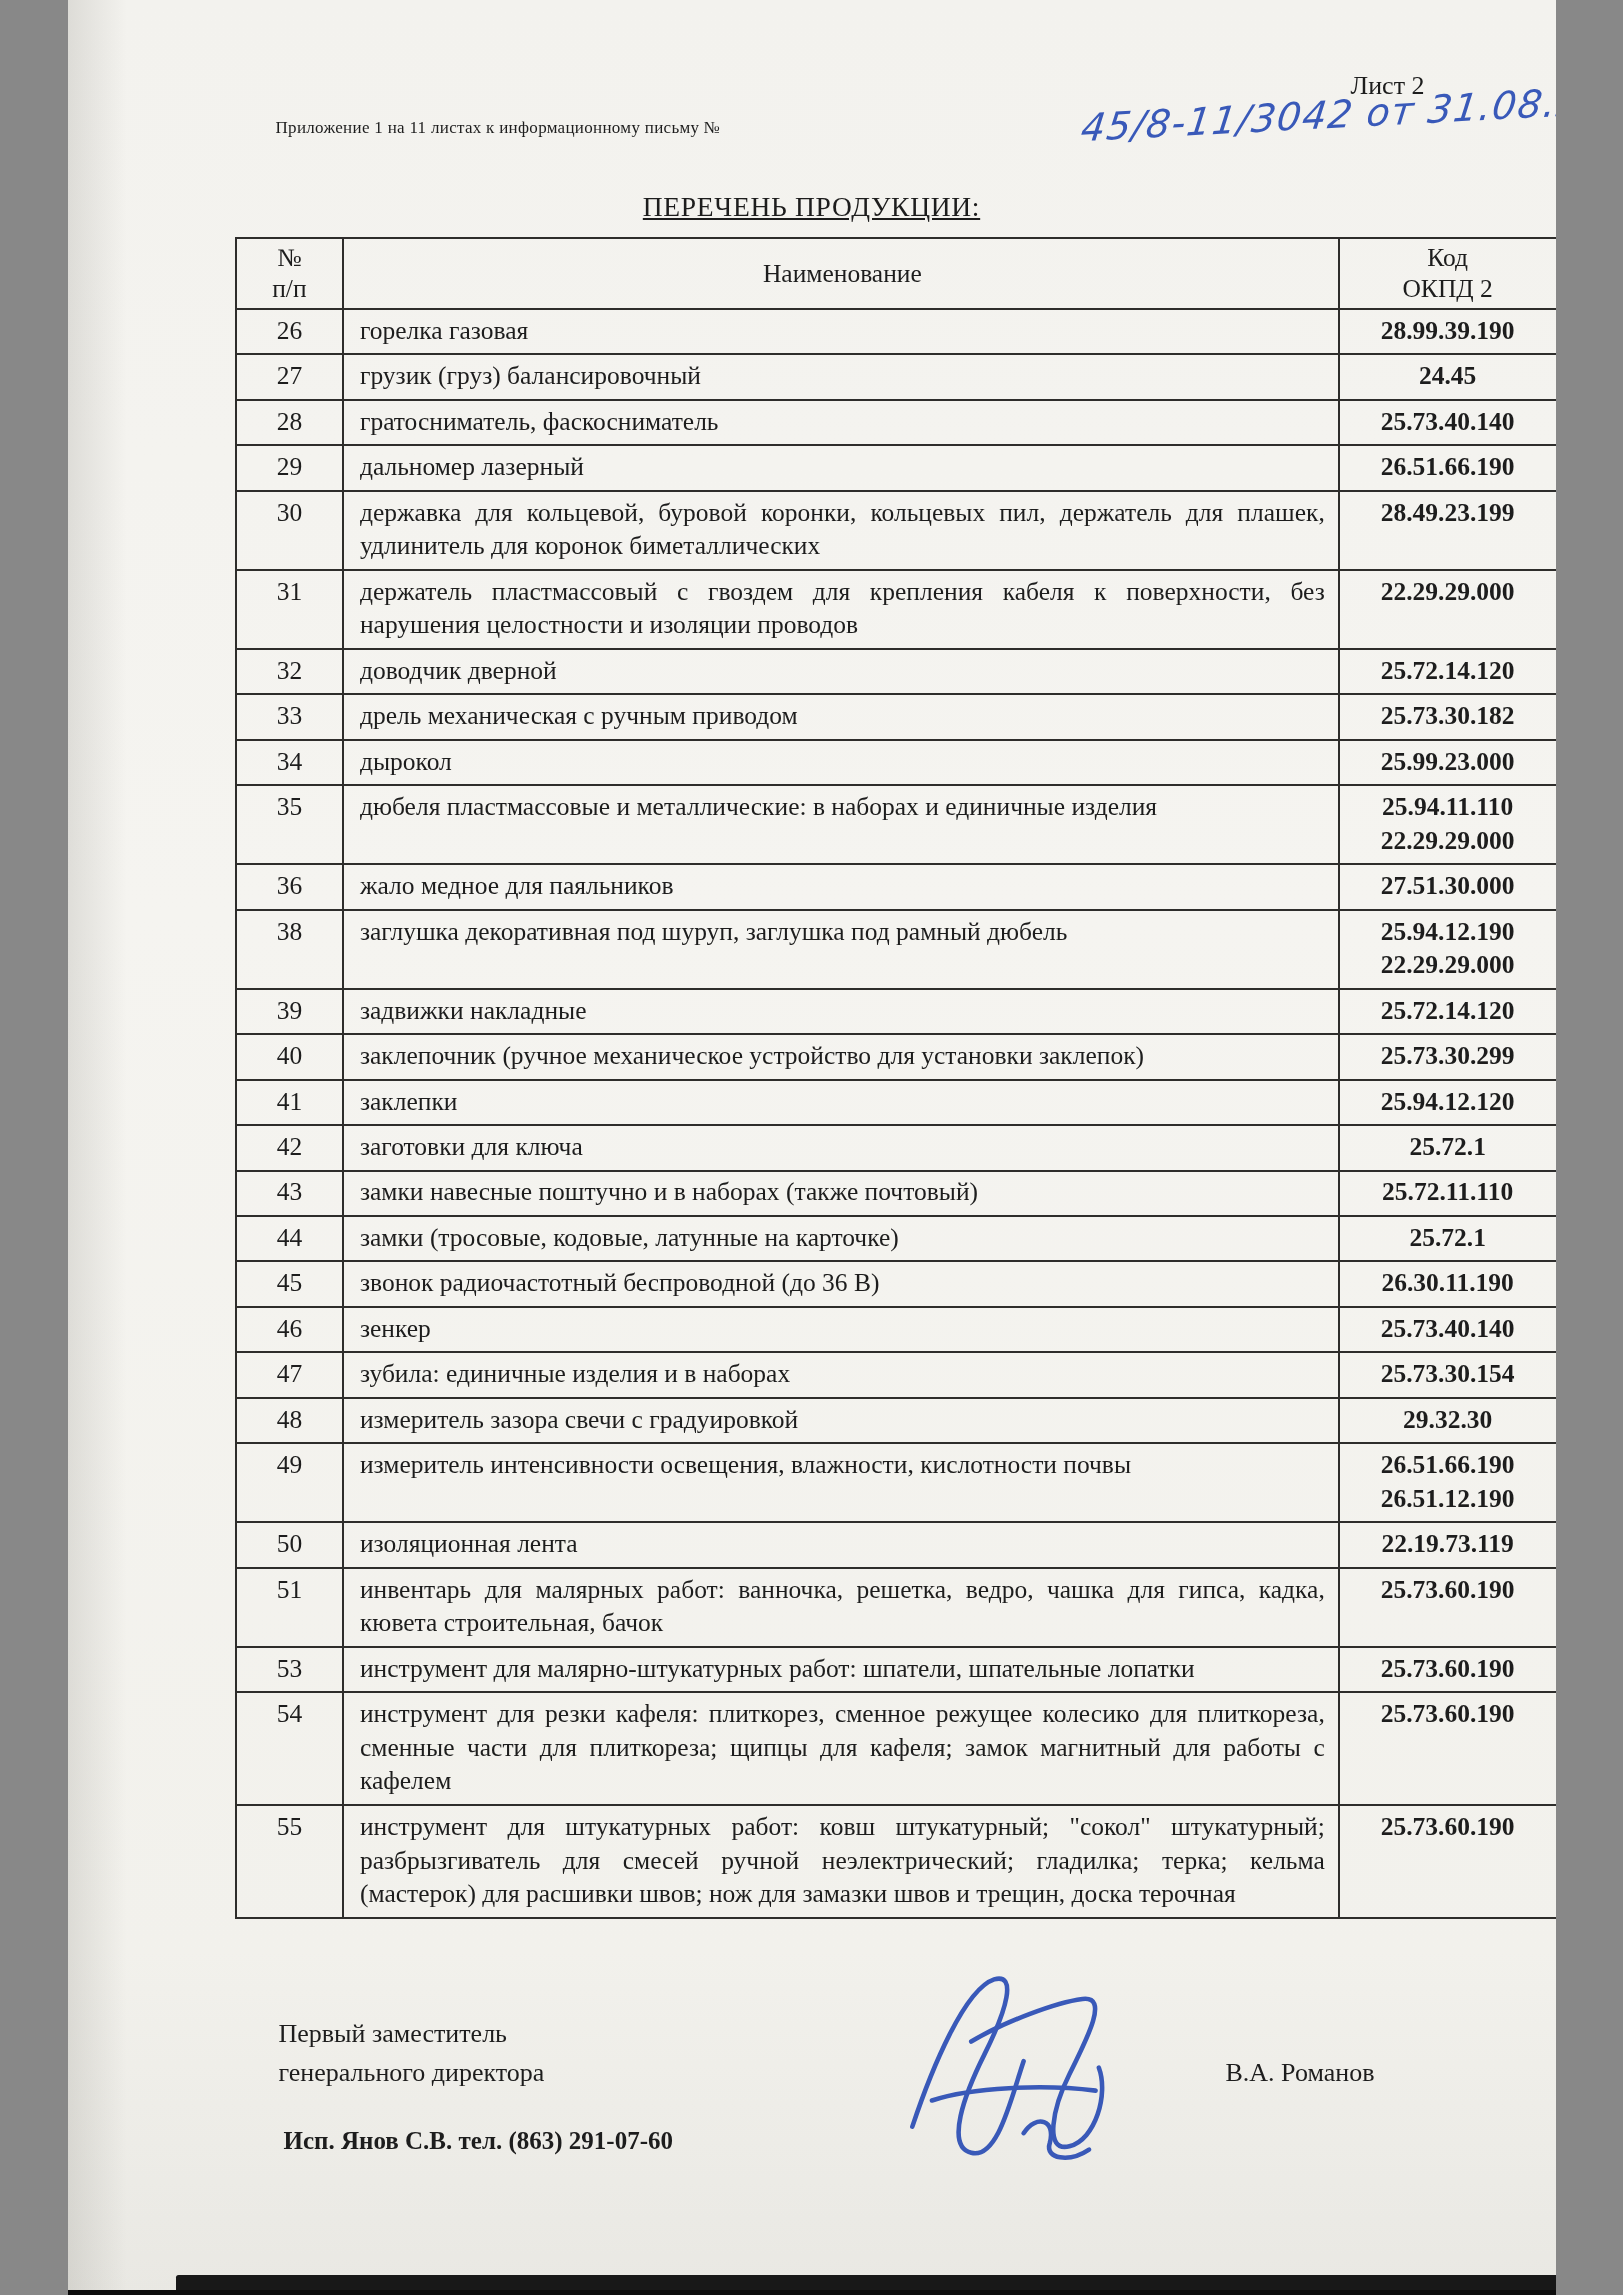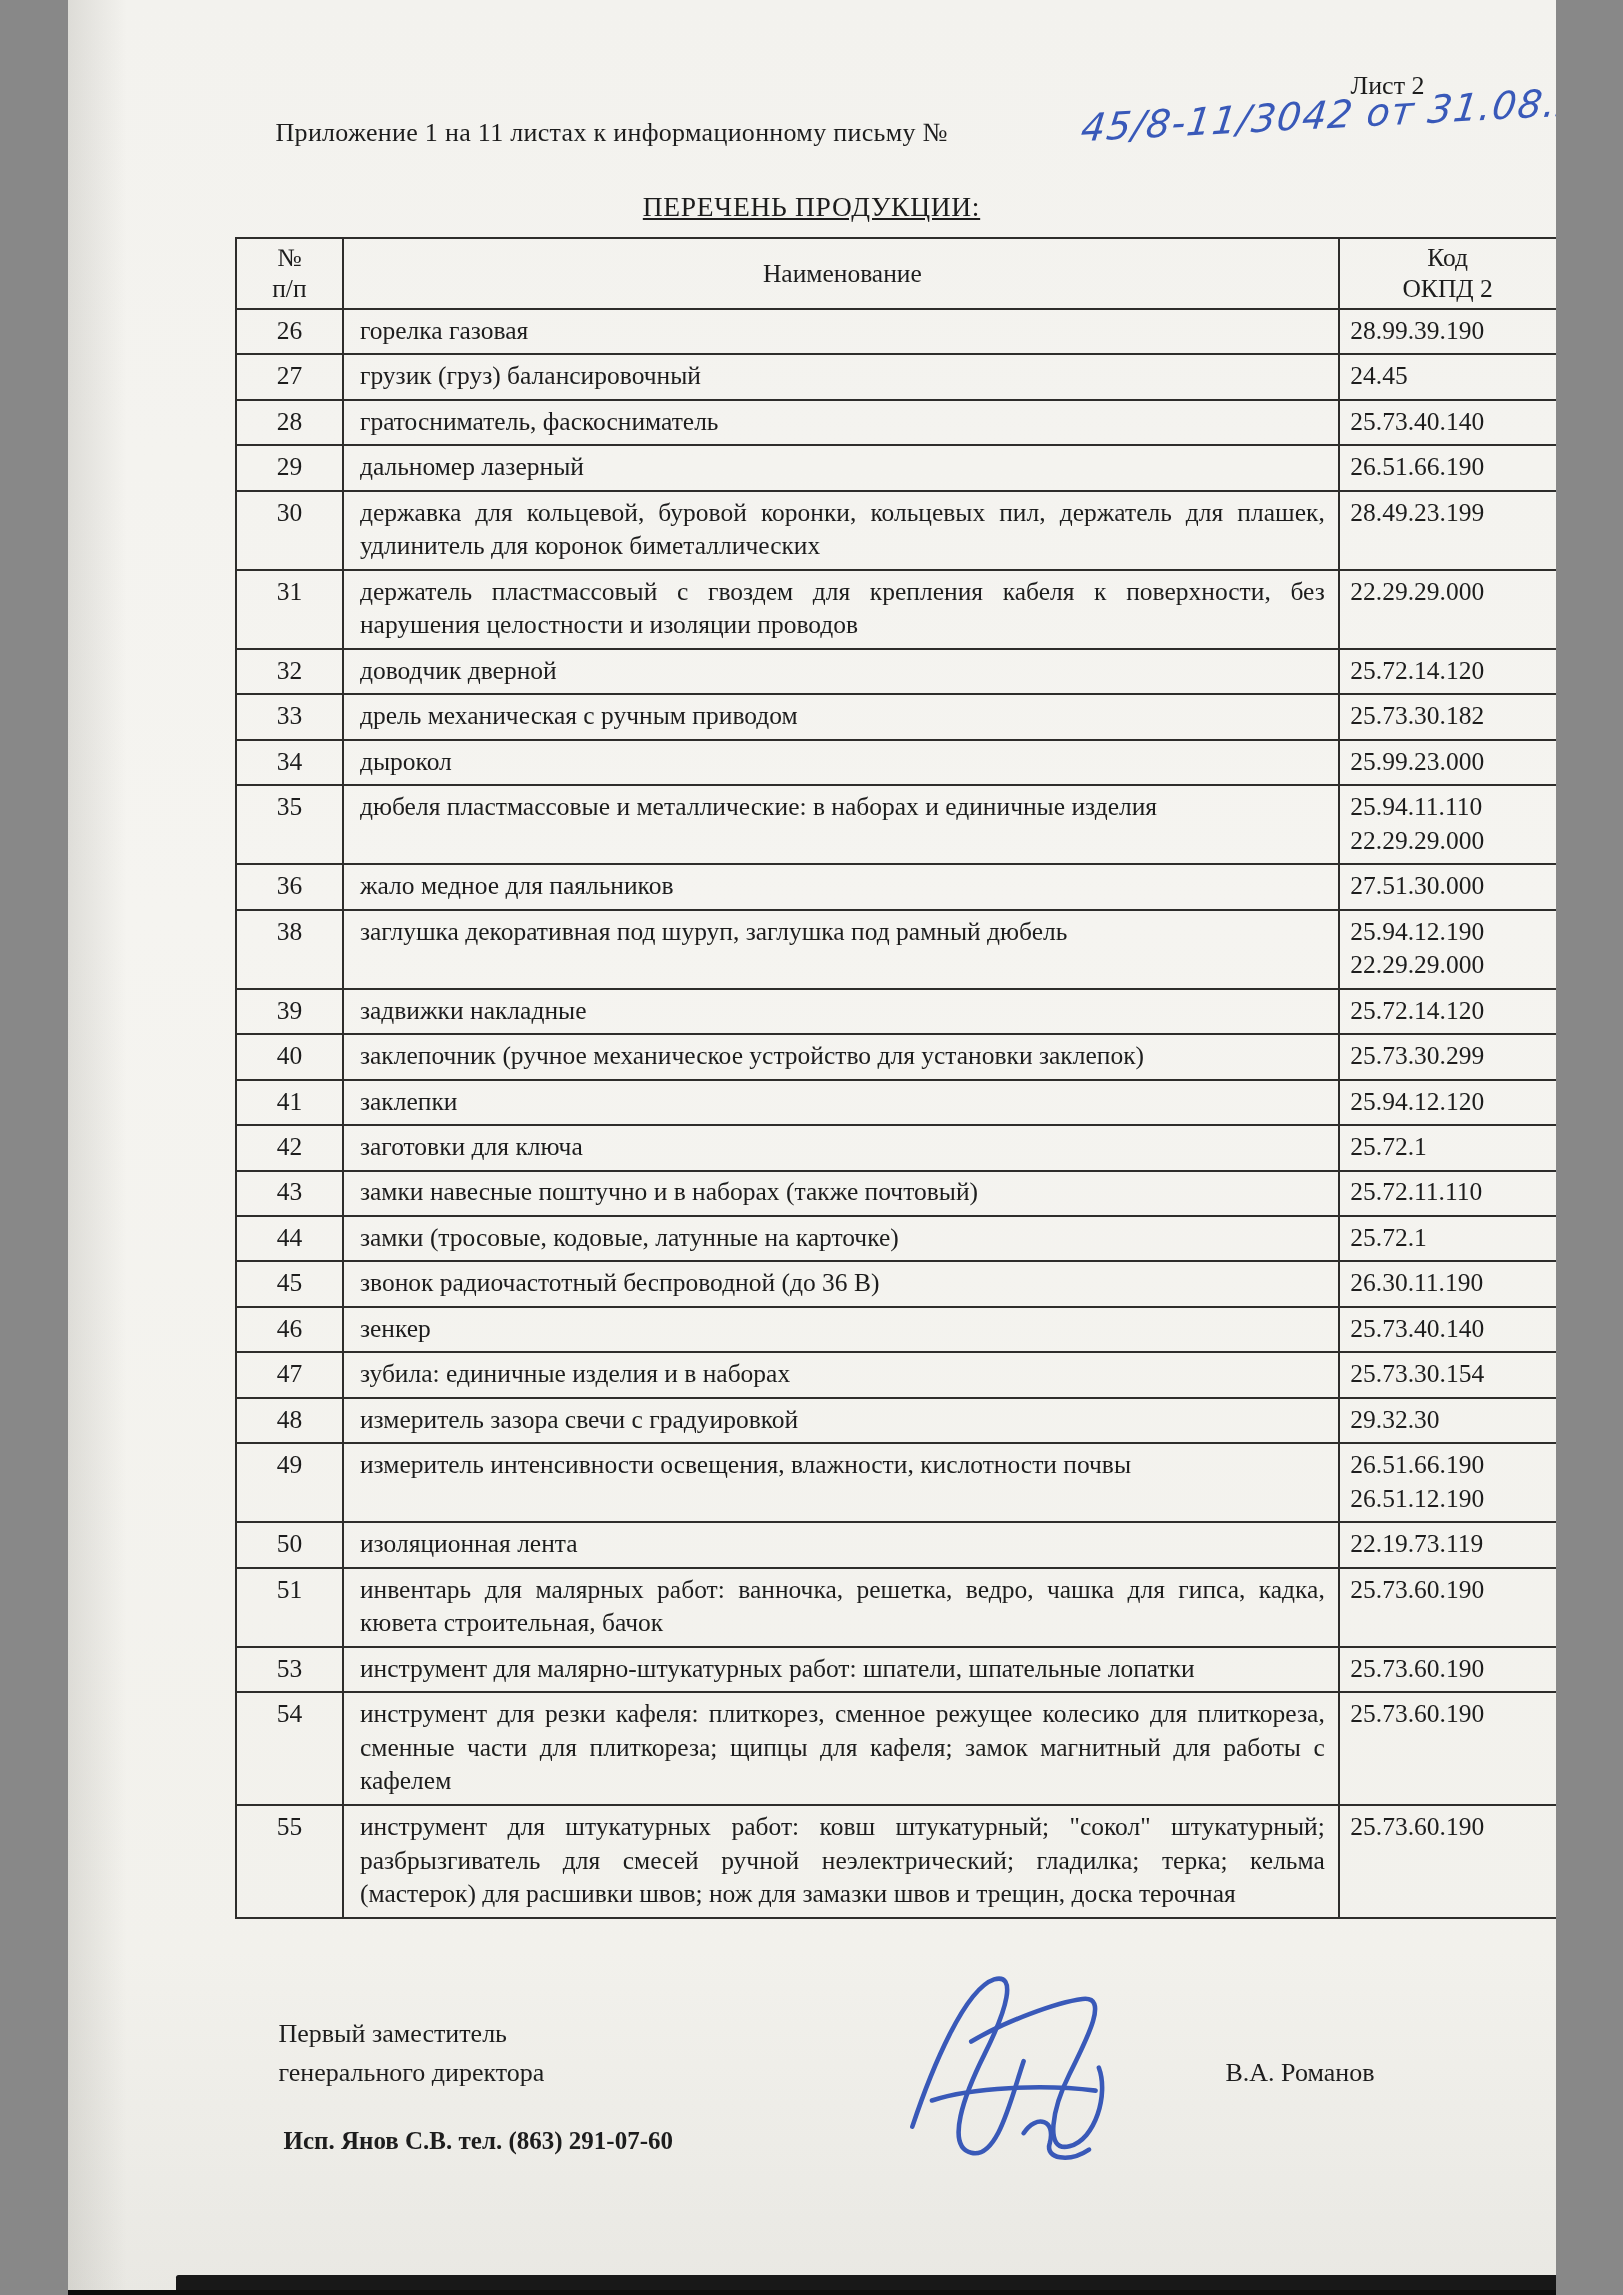--- a/index.html
+++ b/index.html
@@ -24,21 +24,21 @@
   .scan-shade-left {
     position:absolute; left:0; top:0; bottom:0; width:59px;
     background:linear-gradient(90deg, rgba(120,118,110,0.18), rgba(120,118,110,0));
   }
   .sheet-label {
     position:absolute; top:71px; right:131px;
     font-size:26px;
   }
   .header-line {
     position:absolute; top:118px; left:208px;
-    font-size:26px; letter-spacing:0.3px;
+    font-size:17px; letter-spacing:0.3px;
     white-space:nowrap;
   }
   .handwritten-number {
     position:absolute; top:90px; left:1013px;
     font-family:"DejaVu Sans", sans-serif;
     font-style:italic;
     font-size:38px;
     color:#2a4db5;
     transform:rotate(-3deg) skewX(-10deg);
     letter-spacing:1.3px;
@@ -57,21 +57,21 @@
     line-height:1.32;
   }
   table.products th, table.products td {
     border:2px solid #2e2d2b;
     padding:3.9px 10.5px 5.9px 10.5px;
     vertical-align:top;
   }
   table.products th { font-weight:normal; text-align:center; vertical-align:middle; padding:2.6px 5.2px; }
   .col-num   { width:86px;  text-align:center; }
   .col-name  { width:981px; text-align:justify; text-align-last:left; padding-left:15.7px !important; padding-right:13px !important; }
-  .col-code  { width:196px;  text-align:left; }
+  .col-code  { width:196px;  text-align:center;font-weight:bold; }
   .hdr-stack div { line-height:1.25; }
   .footer-position {
     position:absolute; top:2014px; left:211px;
     font-size:26px; line-height:1.5;
   }
   .signer-name {
     position:absolute; top:2058px; left:1158px;
     font-size:26px;
   }
   .executor-line {

